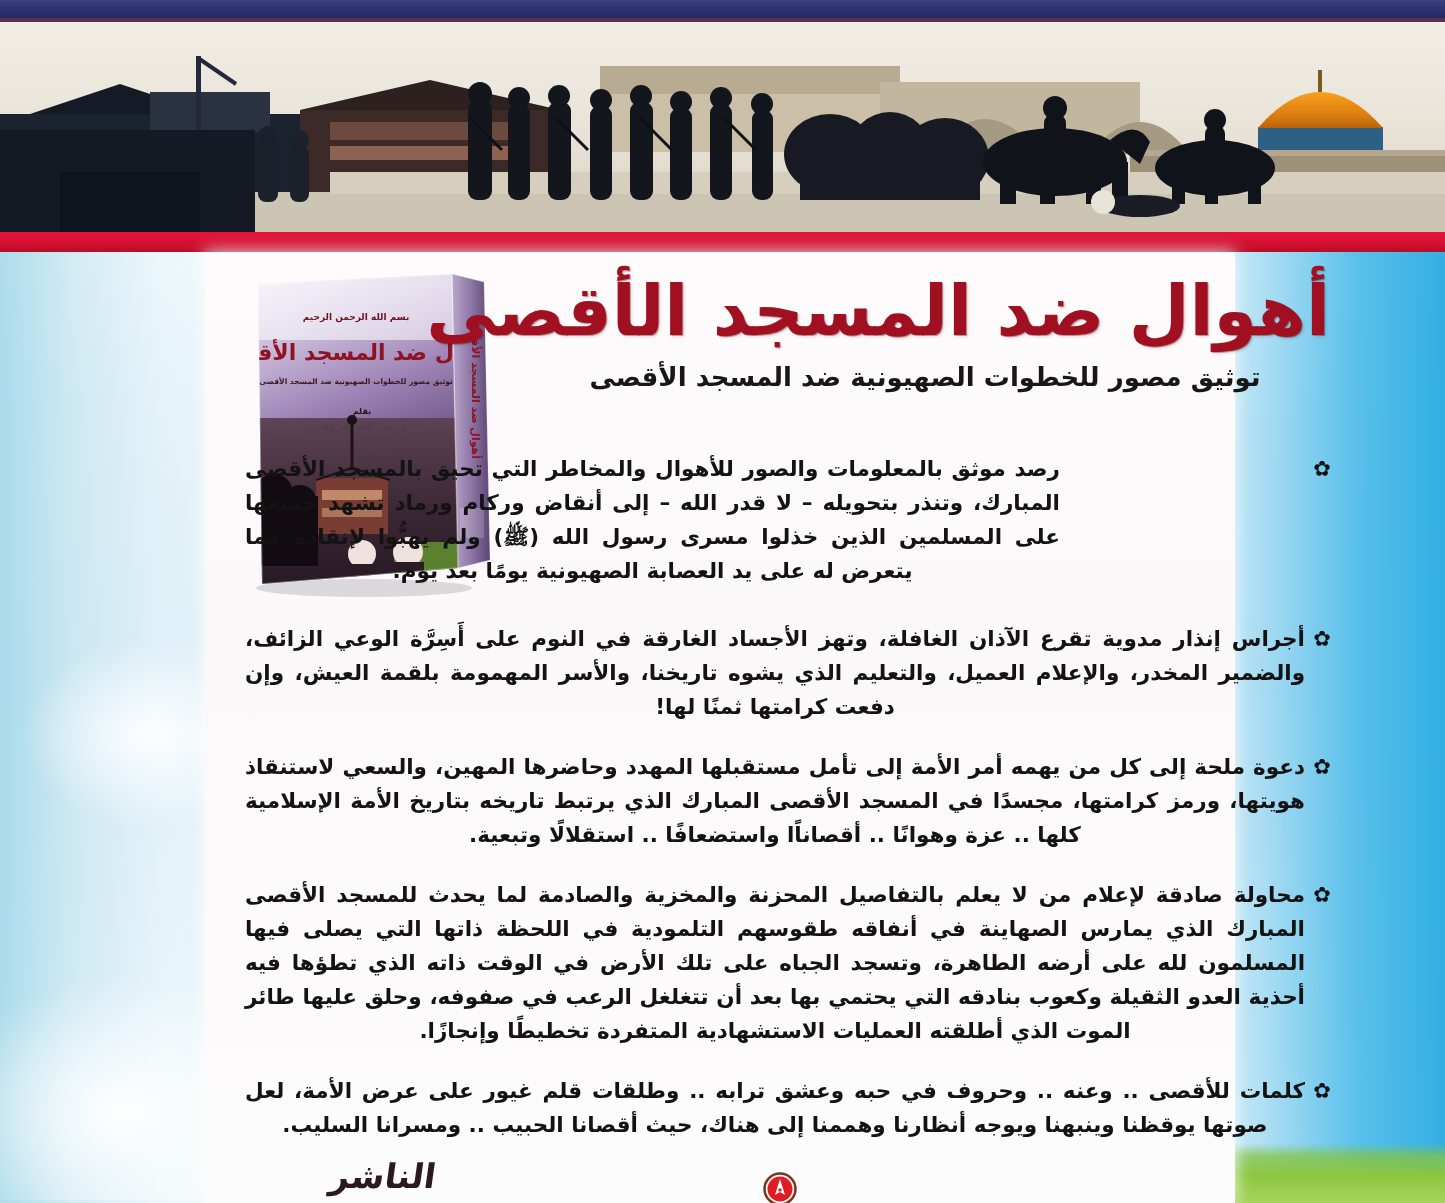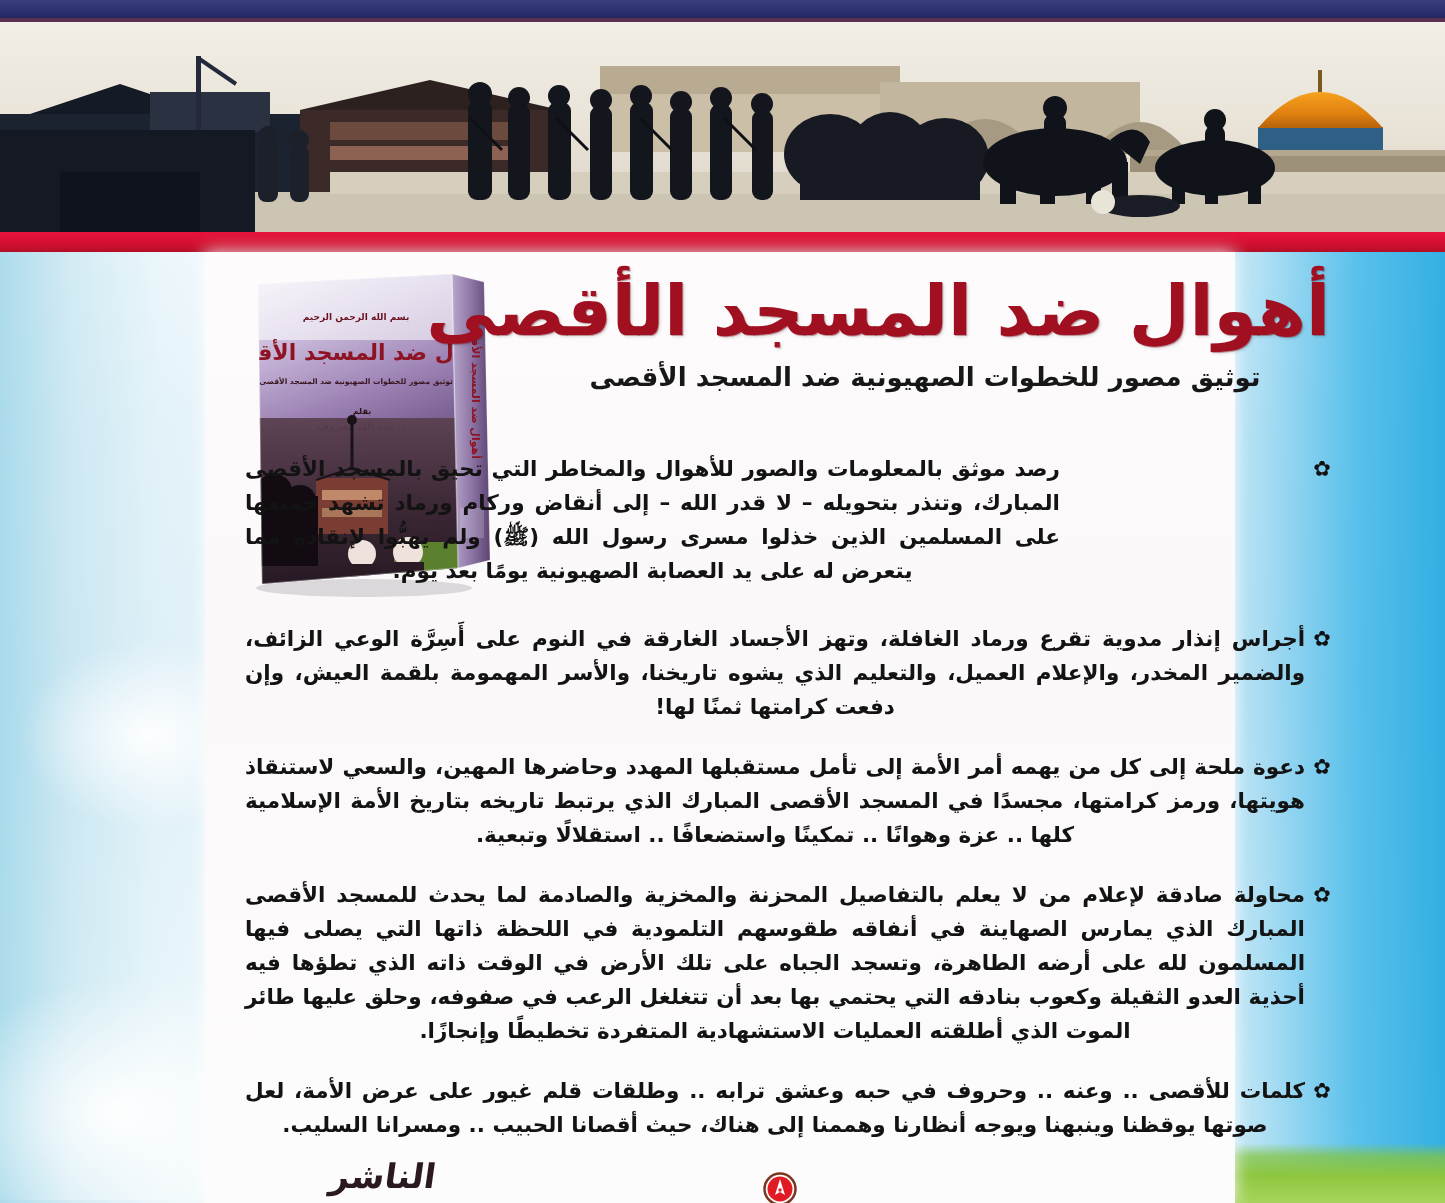--- a/index.html
+++ b/index.html
@@ -409,26 +409,26 @@
 
   <div class="bullets">
 
     <div class="bullet-row b1">
       <span class="bullet-mark">✿</span>
       <span class="bullet-text">رصد موثق بالمعلومات والصور للأهوال والمخاطر التي تحيق بالمسجد الأقصى المبارك، وتنذر بتحويله – لا قدر الله – إلى أنقاض وركام ورماد تشهد جميعها على المسلمين الذين خذلوا مسرى رسول الله (ﷺ) ولم يهبُّوا لإنقاذه مما يتعرض له على يد العصابة الصهيونية يومًا بعد يوم.</span>
     </div>
 
     <div class="bullet-row">
       <span class="bullet-mark">✿</span>
-      <span class="bullet-text">أجراس إنذار مدوية تقرع ورماد الغافلة، وتهز الأجساد الغارقة في النوم على أَسِرَّة الوعي الزائف، والضمير المخدر، والإعلام العميل، والتعليم الذي يشوه تاريخنا، والأسر المهمومة بلقمة العيش، وإن دفعت كرامتها ثمنًا لها!</span>
+      <span class="bullet-text">أجراس إنذار مدوية تقرع الآذان الغافلة، وتهز الأجساد الغارقة في النوم على أَسِرَّة الوعي الزائف، والضمير المخدر، والإعلام العميل، والتعليم الذي يشوه تاريخنا، والأسر المهمومة بلقمة العيش، وإن دفعت كرامتها ثمنًا لها!</span>
     </div>
 
     <div class="bullet-row">
       <span class="bullet-mark">✿</span>
-      <span class="bullet-text">دعوة ملحة إلى كل من يهمه أمر الأمة إلى تأمل مستقبلها المهدد وحاضرها المهين، والسعي لاستنقاذ هويتها، ورمز كرامتها، مجسدًا في المسجد الأقصى المبارك الذي يرتبط تاريخه بتاريخ الأمة الإسلامية كلها .. عزة وهوانًا .. تمكينًا واستضعافًا .. استقلالًا وتبعية.</span>
+      <span class="bullet-text">دعوة ملحة إلى كل من يهمه أمر الأمة إلى تأمل مستقبلها المهدد وحاضرها المهين، والسعي لاستنقاذ هويتها، ورمز كرامتها، مجسدًا في المسجد الأقصى المبارك الذي يرتبط تاريخه بتاريخ الأمة الإسلامية كلها .. عزة وهوانًا .. أقصاناًا واستضعافًا .. استقلالًا وتبعية.</span>
     </div>
 
     <div class="bullet-row">
       <span class="bullet-mark">✿</span>
       <span class="bullet-text">محاولة صادقة لإعلام من لا يعلم بالتفاصيل المحزنة والمخزية والصادمة لما يحدث للمسجد الأقصى المبارك الذي يمارس الصهاينة في أنفاقه طقوسهم التلمودية في اللحظة ذاتها التي يصلى فيها المسلمون لله على أرضه الطاهرة، وتسجد الجباه على تلك الأرض في الوقت ذاته الذي تطؤها فيه أحذية العدو الثقيلة وكعوب بنادقه التي يحتمي بها بعد أن تتغلغل الرعب في صفوفه، وحلق عليها طائر الموت الذي أطلقته العمليات الاستشهادية المتفردة تخطيطًا وإنجازًا.</span>
     </div>
 
     <div class="bullet-row">
       <span class="bullet-mark">✿</span>
       <span class="bullet-text">كلمات للأقصى .. وعنه .. وحروف في حبه وعشق ترابه .. وطلقات قلم غيور على عرض الأمة، لعل صوتها يوقظنا وينبهنا ويوجه أنظارنا وهممنا إلى هناك، حيث أقصانا الحبيب .. ومسرانا السليب.</span>

